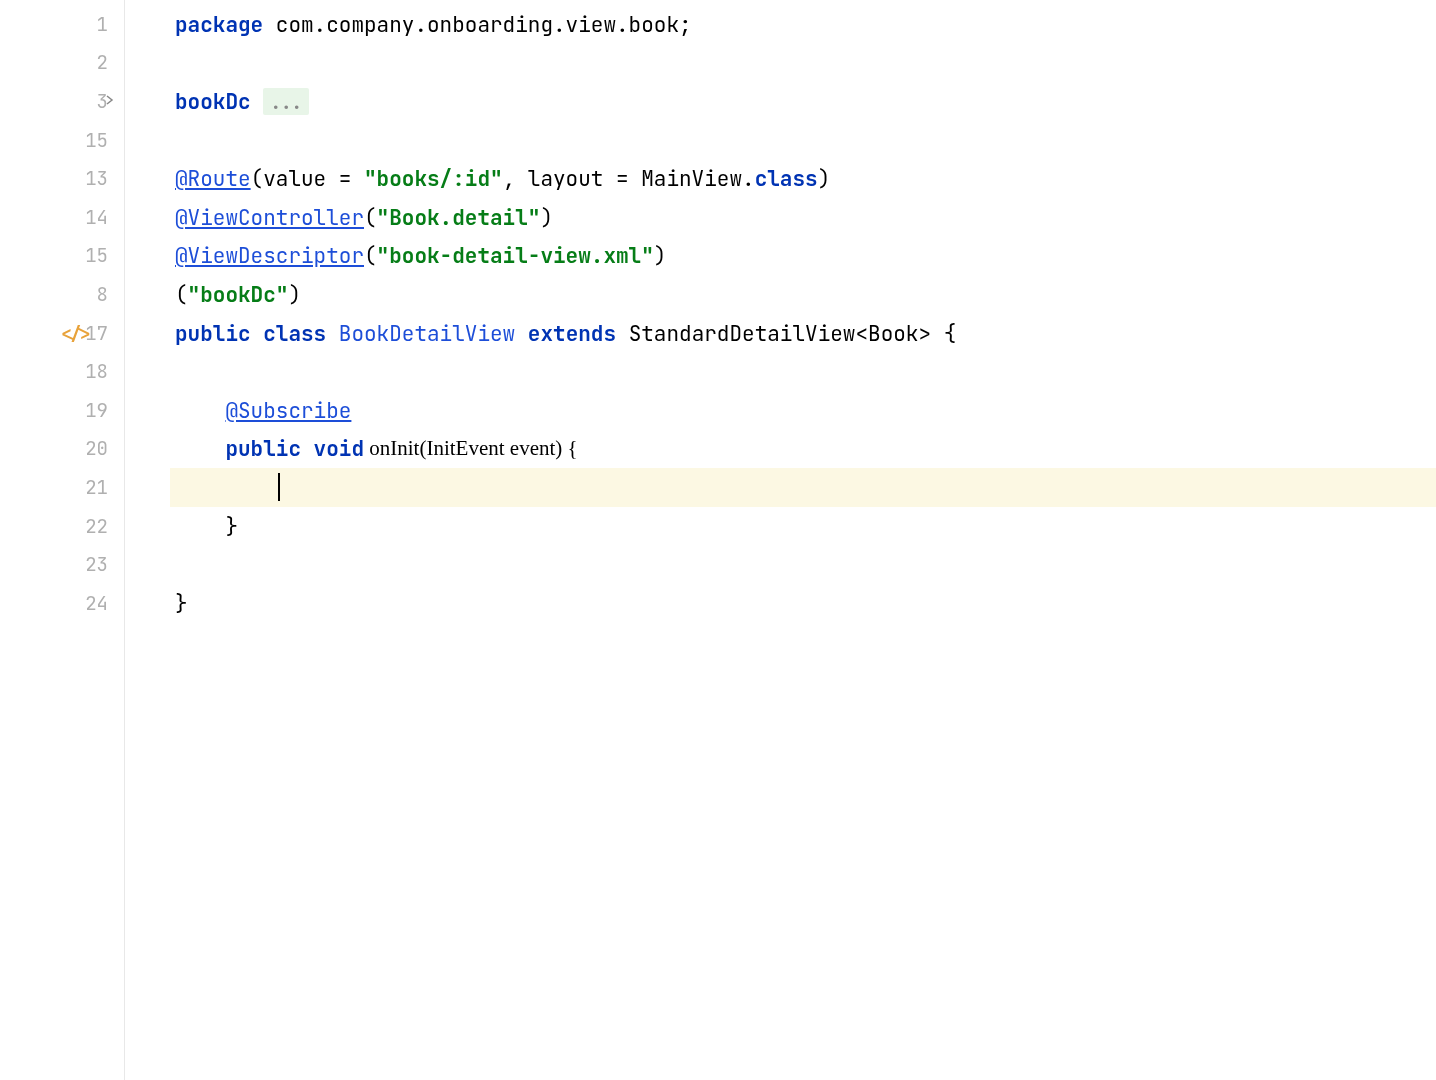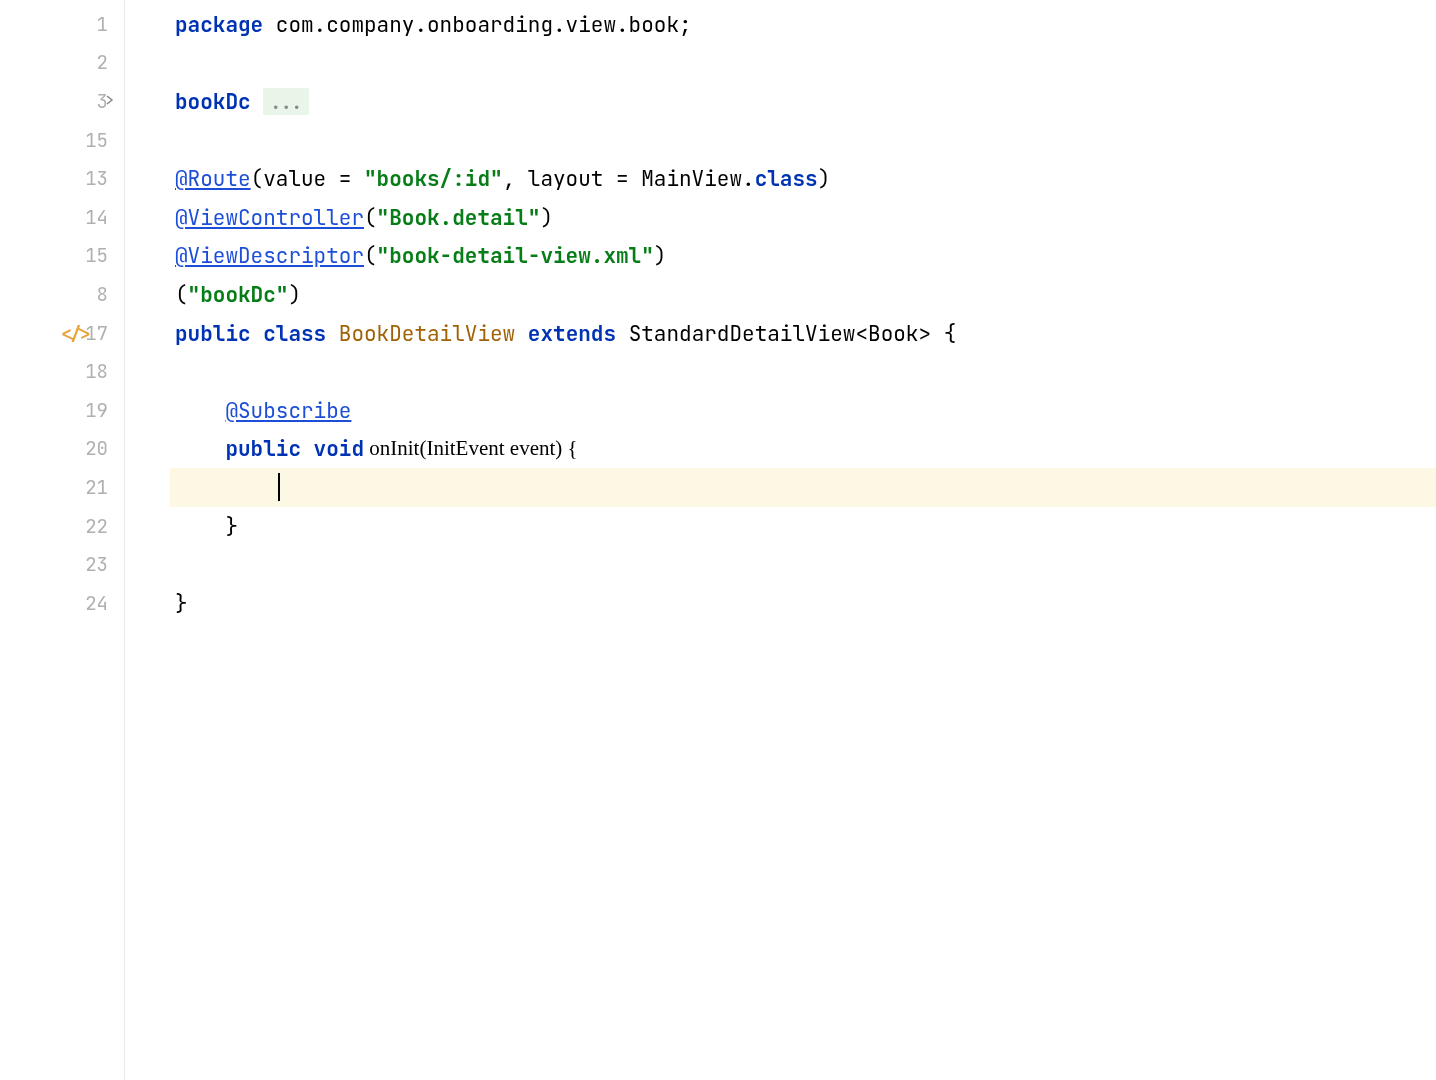--- a/index.html
+++ b/index.html
@@ -66,21 +66,21 @@
       position: relative;
       margin-left: 45px;
     }
     .highlighted {
       background: #fcf8e3;
     }
     .kw { color: #0033b3; font-weight: bold; }
     .pkg { color: #000000; }
     .anno { color: #1d4ed8; text-decoration: underline; }
     .str { color: #067d17; font-weight: bold; }
-    .cls { color: #a16207; }
+    .cls { color: #1d4ed8; }
     .method { color: #000000; font-family: Liberation Serif, serif; }
     .plain { color: #000000; }
     .folded {
       background: #e8f5e8;
       color: #888;
       padding: 0 4px;
       border-radius: 2px;
     }
     .cursor {
       display: inline-block;

